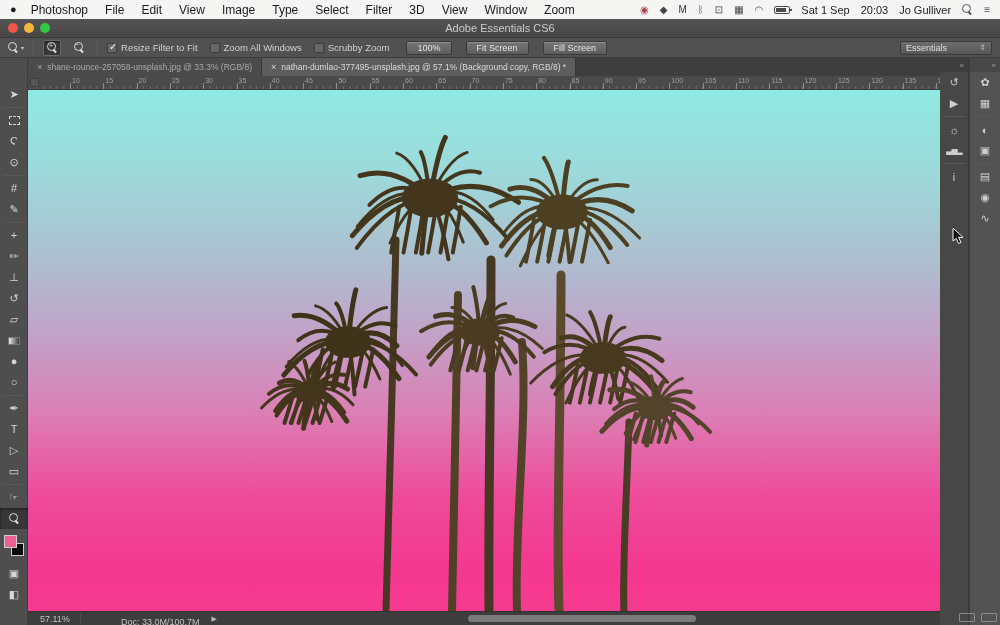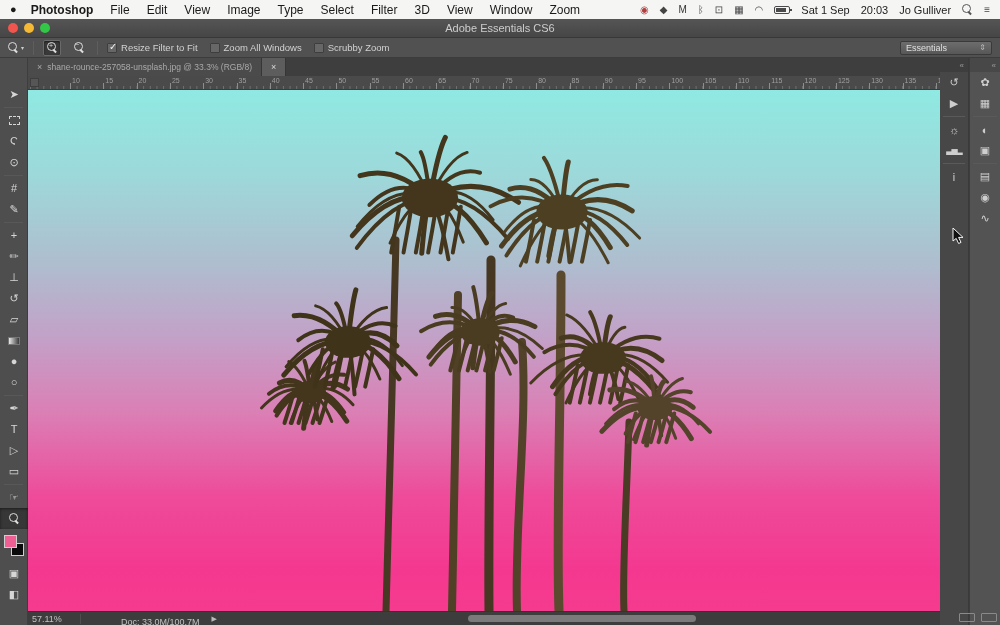--- a/index.html
+++ b/index.html
@@ -7,21 +7,21 @@
   .screen { position:relative; width:1000px; height:625px; overflow:hidden;
             font-family:"Liberation Sans", sans-serif; background:#3d3d3d; }
 
   
   .menubar { position:absolute; top:0; left:0; width:1000px; height:19px;
              background:#f5f5f4; display:flex; align-items:center;
              padding:0 10px; font-size:12px; color:#1a1a1a; }
   .apple { font-size:11px; margin-right:14px; line-height:19px; }
   .menu-items { display:flex; gap:17px; align-items:center; }
   .menu-item { cursor:default; white-space:nowrap; }
-  .menu-item.bold { font-weight:bold; }
+  .menu-item.bold { font-weight:normal; }
   .menu-right { margin-left:auto; display:flex; align-items:center; gap:11px;
                 font-size:11px; color:#222; }
   .status-icon { font-size:10px; color:#444; line-height:19px; }
   .battery { display:inline-block; width:16px; height:8px; border:1px solid #4a4a4a;
              border-radius:2px; position:relative; }
   .battery::before { content:""; position:absolute; left:1px; top:1px; bottom:1px;
                      width:10px; background:#4a4a4a; }
   .battery::after { content:""; position:absolute; right:-3px; top:2px; width:2px;
                     height:2px; background:#4a4a4a; }
   .mag { position:relative; display:inline-block; width:11px; height:11px; }
@@ -101,21 +101,21 @@
   .swatch.bg { left:11px; top:10px; z-index:1; }
 
   
   .canvas { position:absolute; top:90px; left:28px; width:912px; height:521px; overflow:hidden; }
   .canvas svg { position:absolute; left:0; top:0; }
 
   
   .statusbar { position:absolute; bottom:0; left:28px; width:912px; height:14px;
                background:#3d3d3d; border-top:1px solid #333; display:flex;
                align-items:center; font-size:9px; color:#c3c3c3; }
-  .status-zoom { padding-left:4px; width:52px; }
+  .status-zoom { padding-left:12px; width:52px; }
   .status-sep { width:1px; height:10px; background:#4f4f4f; margin-right:40px; }
   .status-doc { margin-right:12px;margin-top:6px; }
   .status-expand { font-size:7px; color:#bbb; }
   .hscroll-thumb { position:absolute; left:440px; top:3px; width:228px; height:7px;
                    border-radius:4px; background:#7b7b7b; }
 
   
   .dock { position:absolute; top:58px; right:0; width:60px; bottom:0; }
   .dock-col { position:absolute; top:0; bottom:0; }
   .dock-col.left { left:0; width:29px; background:#474747; border-right:1px solid #3a3a3a; }
@@ -203,33 +203,39 @@
         </label>
         <label class="opt-check">
           <span class="cb"></span>
           <span>Zoom All Windows</span>
         </label>
         <label class="opt-check">
           <span class="cb"></span>
           <span>Scrubby Zoom</span>
         </label>
       </span>
+    <span id="opt-buttons" style="display:flex;gap:14px;align-items:center;margin-left:8px;">
+        <button class="opt-btn">100%</button>
+        <button class="opt-btn">Fit Screen</button>
+        <button class="opt-btn">Fill Screen</button>
+      </span>
     <button class="workspace-btn">
       <span>Essentials</span>
       <span style="font-size:8px;color:#bbb;">⇕</span>
     </button>
   </div>
 
   <div class="tabbar" id="tabbar">
       <div class="tab">
         <span class="tab-close">×</span>
         <span class="tab-title">shane-rounce-257058-unsplash.jpg @ 33.3% (RGB/8)</span>
       </div>
       <div class="tab active">
         <span class="tab-close">×</span>
+        <span class="tab-title">nathan-dumlao-377495-unsplash.jpg @ 57.1% (Background copy, RGB/8) *</span>
       </div>
     </div>
 
   <div class="ruler" id="ruler">
     <span class="ruler-corner"></span>
   <span class="ruler-num" style="left: 44px;">10</span>
       <span class="ruler-tick" style="left: 42px;"></span>
       <span class="ruler-num" style="left: 77.3px;">15</span>
       <span class="ruler-tick" style="left: 75.3px;"></span>
       <span class="ruler-num" style="left: 110.6px;">20</span>

